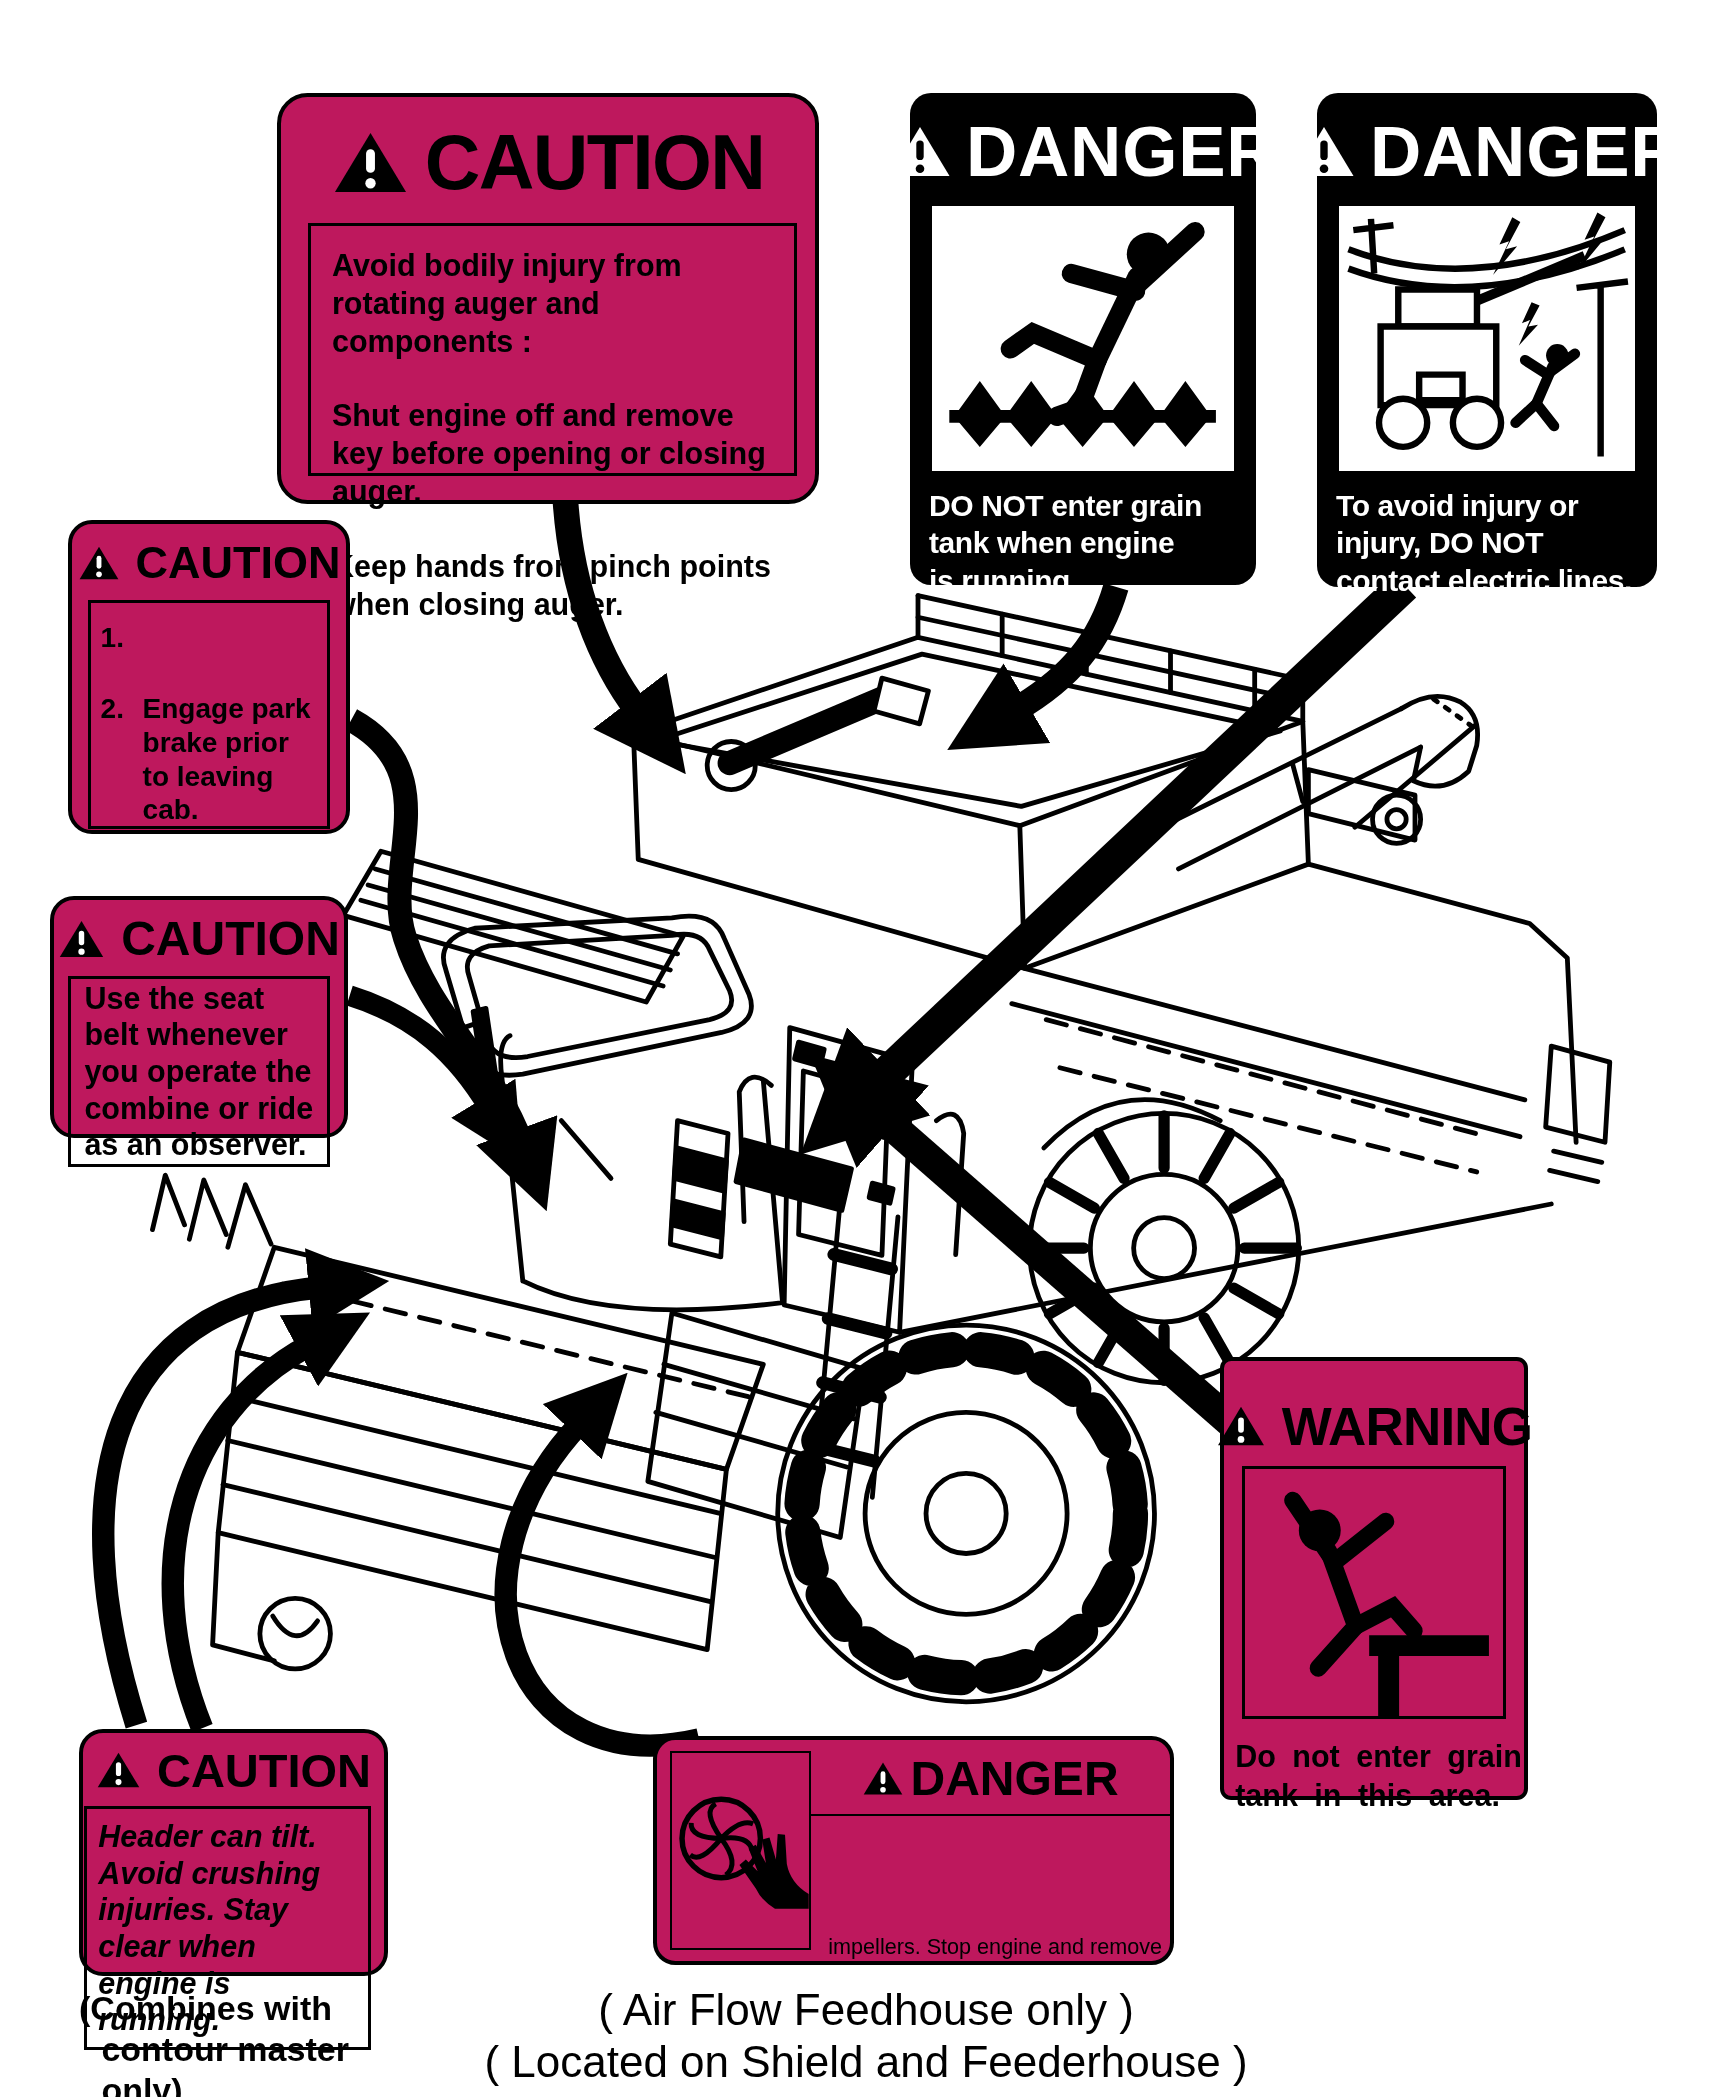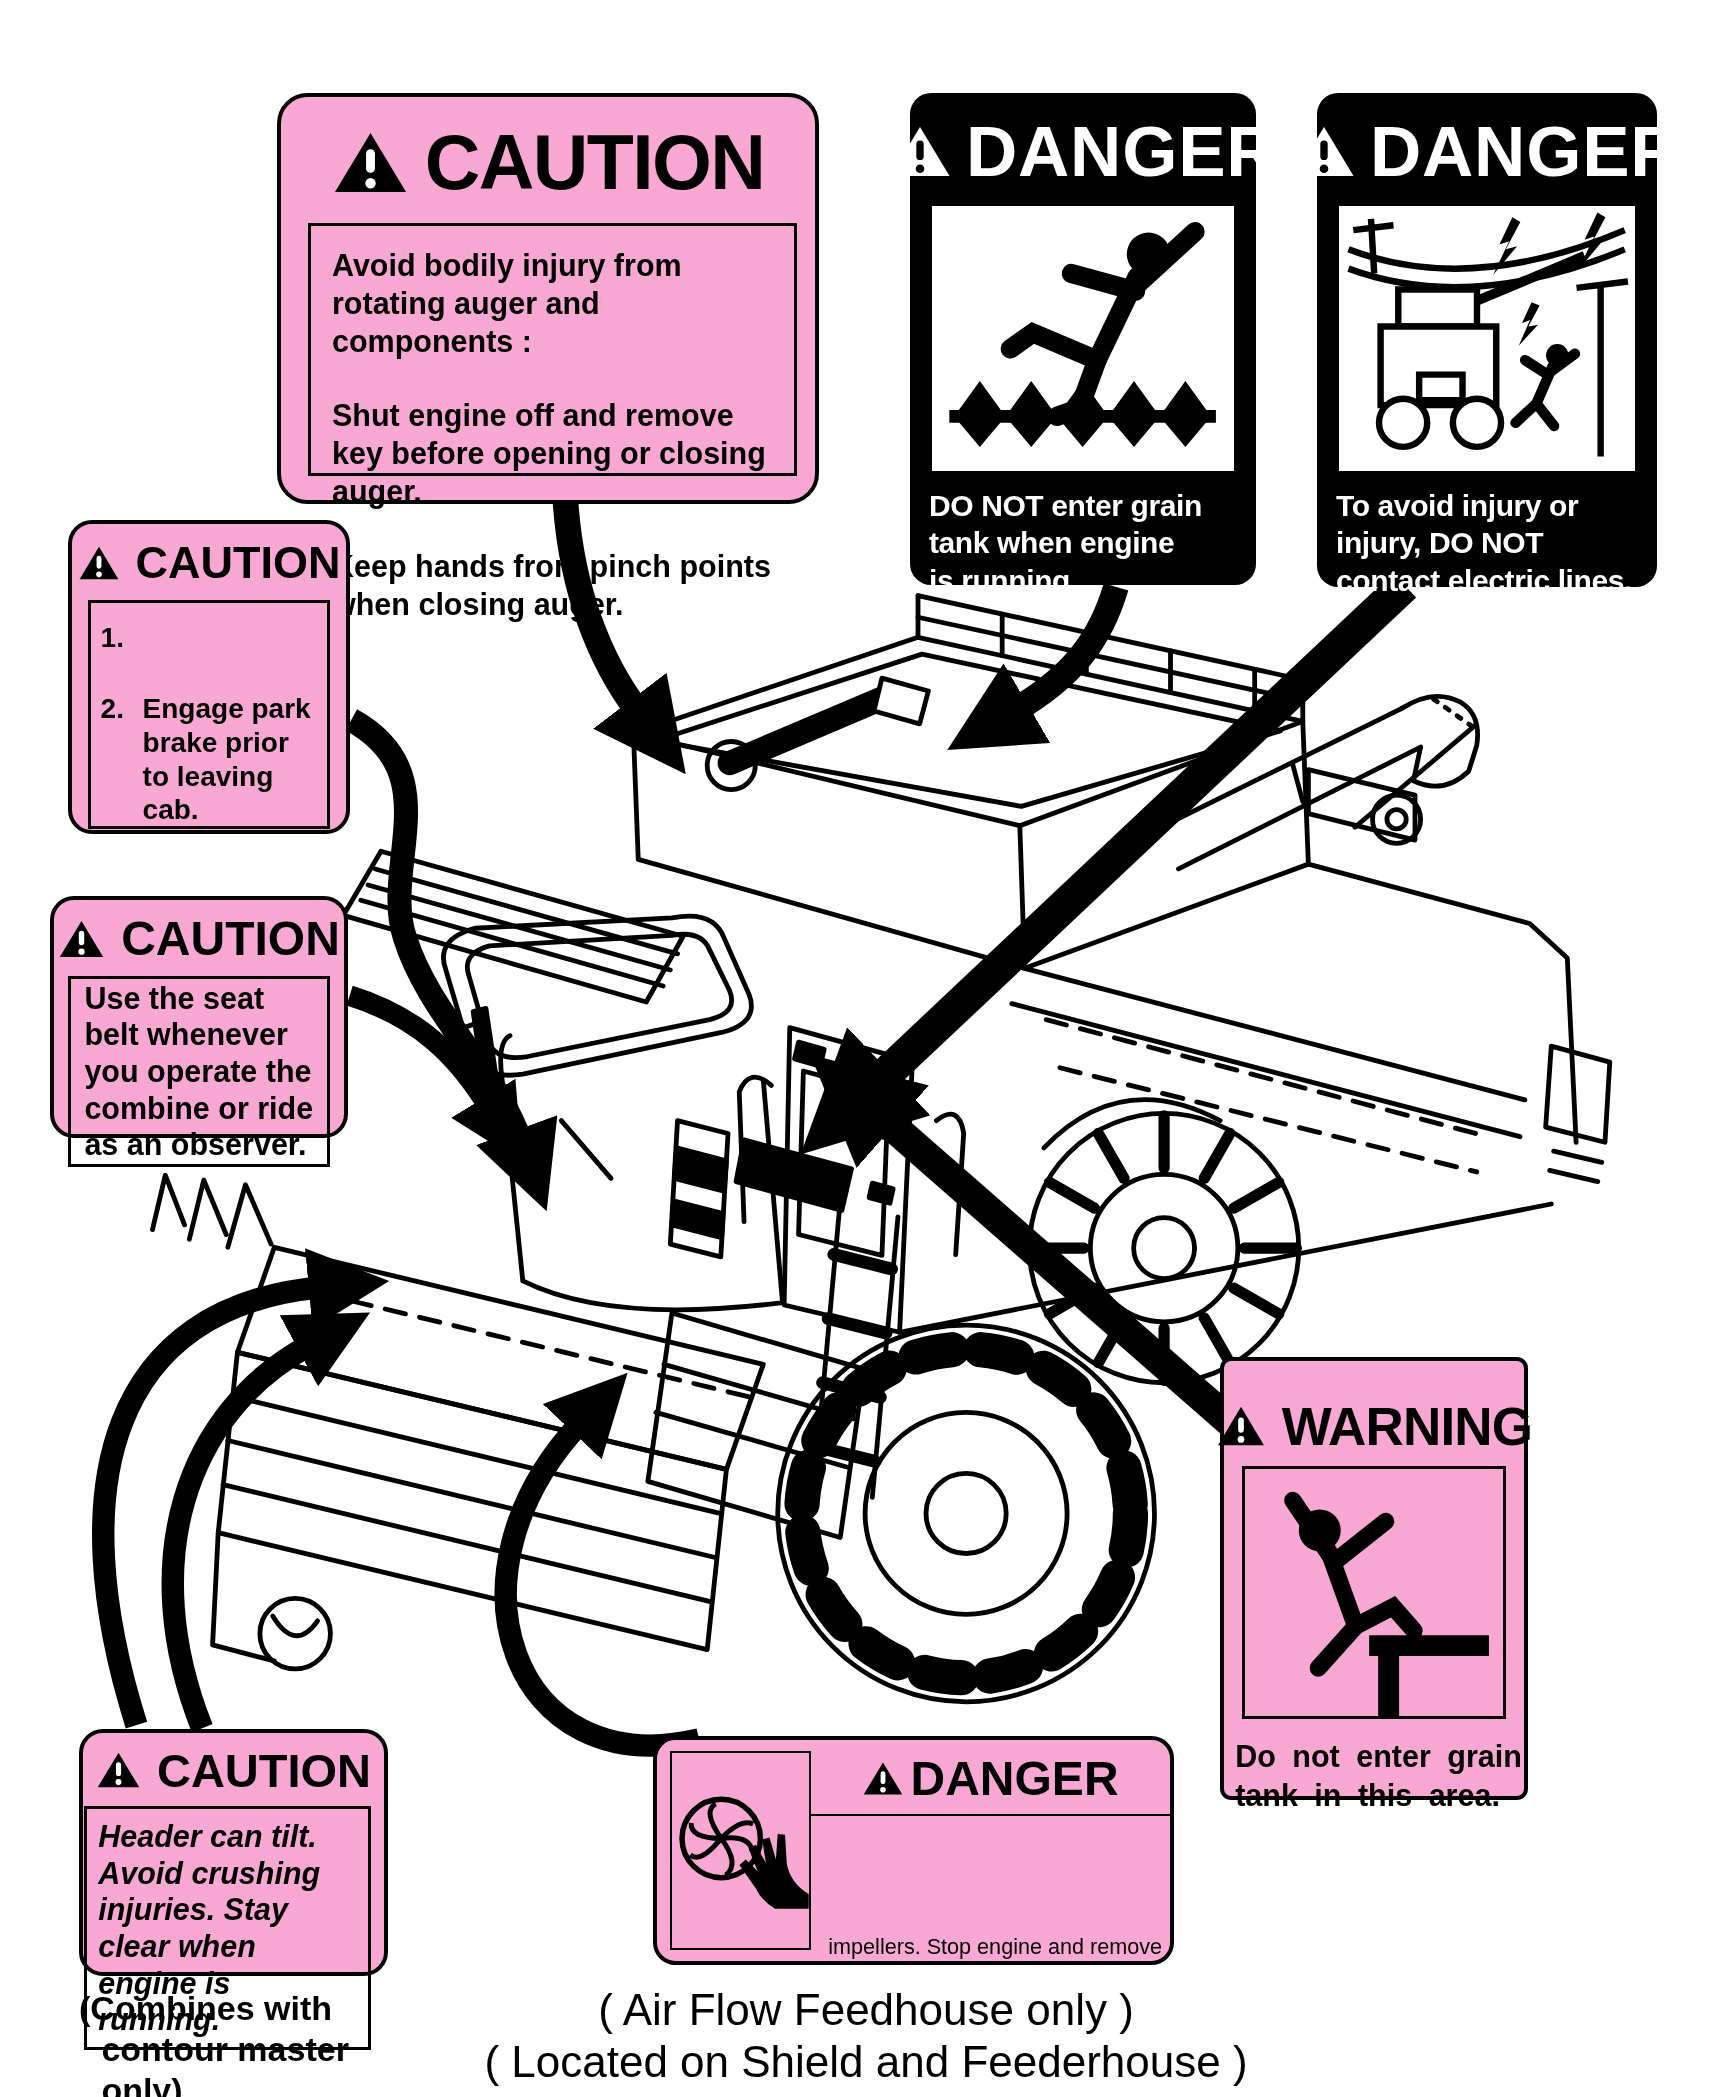--- a/index.html
+++ b/index.html
@@ -4,21 +4,21 @@
 <style>
   html,body{margin:0;padding:0;}
   body{
     width:1731px;height:2097px;position:relative;background:#ffffff;
     font-family:"Liberation Sans",sans-serif;color:#000;overflow:hidden;
   }
   svg{display:block;}
   .stage{position:absolute;left:0;top:0;width:1731px;height:2097px;}
 
   
-  .label{position:absolute;background:#f9a8d4;border:4.8px solid #000;border-radius:30.5px;box-sizing:border-box;}
+  .label{position:absolute;background:#be185d;border:4.8px solid #000;border-radius:30.5px;box-sizing:border-box;}
   .label .hdr{display:flex;align-items:center;justify-content:center;gap:16px;font-weight:bold;}
   .label .inner{border:3.2px solid #000;font-weight:bold;}
   .tri{flex:0 0 auto;}
 
   
   .l-auger{left:277px;top:93px;width:542px;height:411px;}
   .l-auger .hdr{padding-top:21px;font-size:77px;letter-spacing:-1.6px;}
   .l-auger .inner{margin:16px 18px 24px 27px;padding:21px 21px;font-size:30.5px;line-height:1.24;height:253px;box-sizing:border-box;}
   .l-auger .para{margin:0 0 37px 0;}
   .l-auger .para:last-child{margin-bottom:0;}

